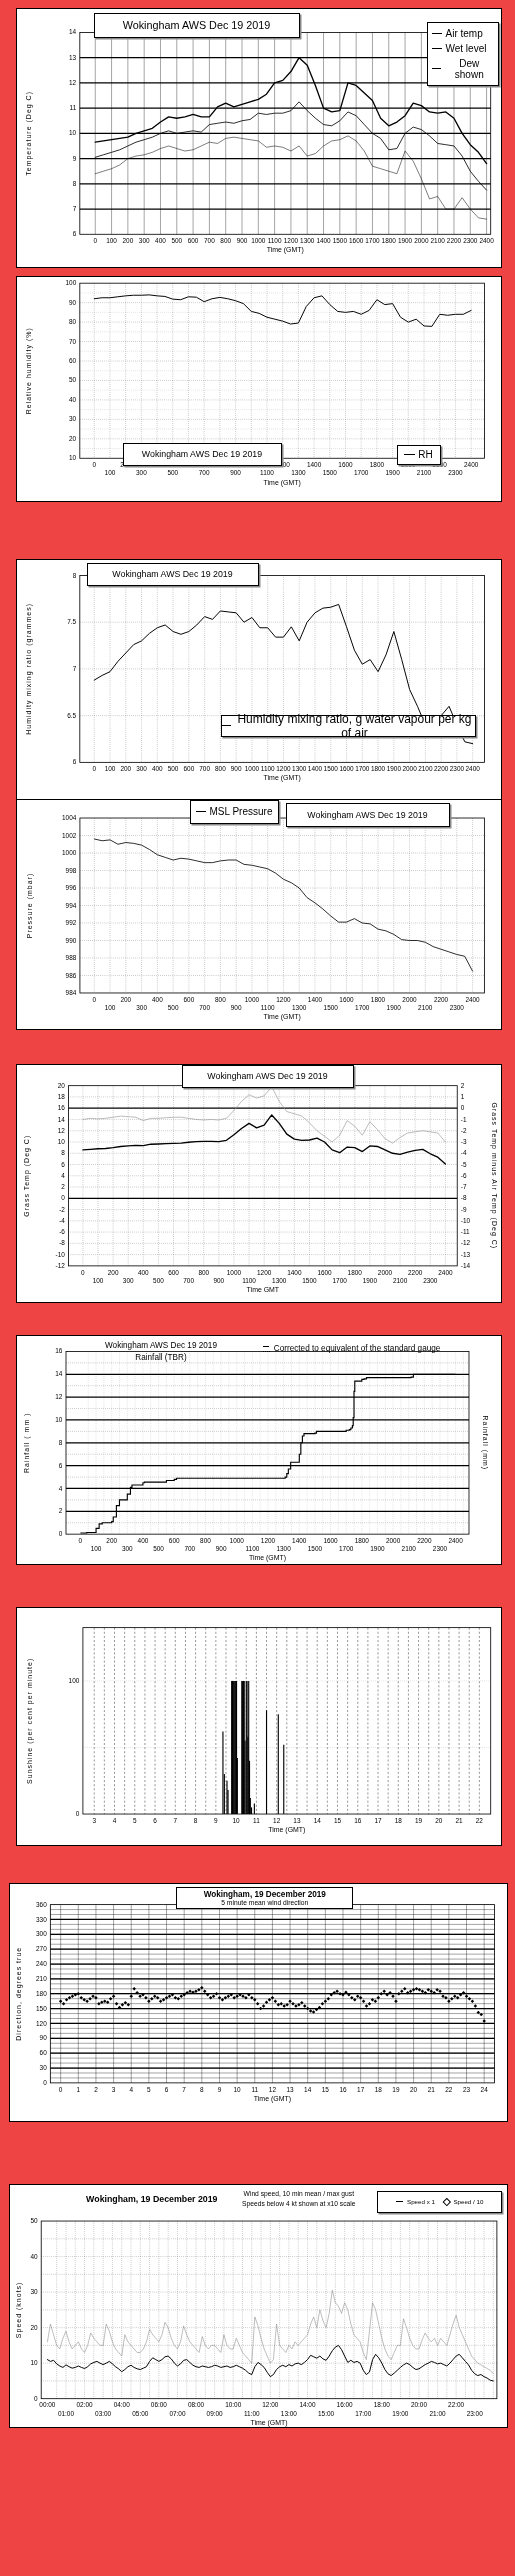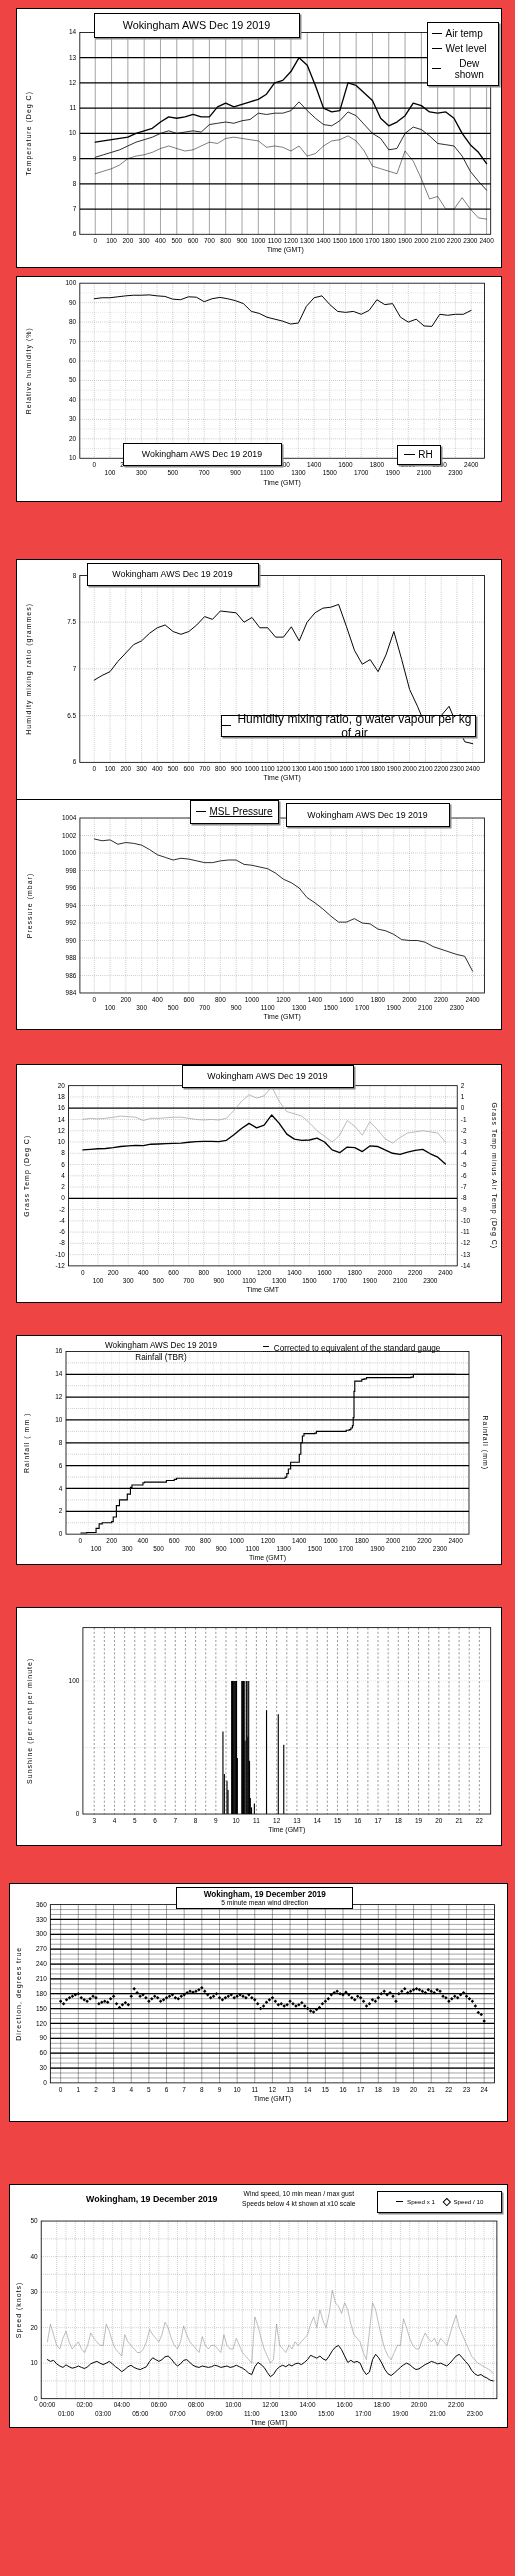--- a/index.html
+++ b/index.html
@@ -380,21 +380,21 @@
         <text x="115" y="243" class="tl" text-anchor="end">992</text>
         <text x="115" y="209" class="tl" text-anchor="end">994</text>
         <text x="115" y="175" class="tl" text-anchor="end">996</text>
         <text x="115" y="141.00000000000003" class="tl" text-anchor="end">998</text>
         <text x="115" y="107" class="tl" text-anchor="end">1000</text>
         <text x="115" y="73" class="tl" text-anchor="end">1002</text>
         <text x="115" y="39" class="tl" text-anchor="end">1004</text>
         <text x="28" y="205" class="at ys" text-anchor="middle" transform="rotate(-90 28 205)">Pressure (mbar)</text>
         <polyline points="150.0,75.8 165.3,79.2 180.6,77.5 195.9,86.0 211.3,82.6 226.6,84.3 241.9,87.7 257.2,96.2 272.5,106.4 287.8,111.5 303.1,116.6 318.4,113.2 333.8,114.9 349.1,118.3 364.4,121.7 379.7,121.7 395.0,118.3 410.3,116.6 425.6,116.6 440.9,125.1 456.3,126.8 471.6,130.2 486.9,133.6 502.2,142.1 517.5,154.0 532.8,160.8 548.1,171.0 563.4,189.7 578.8,199.9 594.1,211.8 609.4,225.4 624.7,237.3 640.0,237.3 655.3,230.5 670.6,239.0 685.9,240.7 701.3,250.9 716.6,254.3 731.9,261.1 747.2,271.3 762.5,273.0 777.8,273.0 793.1,276.4 808.4,284.9 823.8,290.0 839.1,295.1 854.4,300.2 869.7,303.6 885.0,332.5" fill="none" stroke="#000" stroke-width="1.6" stroke-linejoin="round" stroke-linecap="round"></polyline>
       </svg>
-    <div class="wbox" style="left:173px;top:0px;width:87px;height:21.6px;text-decoration:underline;">
+    <div class="wbox" style="left:173px;top:0px;width:87px;height:21.6px;">
       <div class="row">
           <span class="dash d3"></span>
         <span class="t14">MSL Pressure</span>
         </div>
     </div>
     <div class="wbox t17" style="left:269px;top:3.1px;width:162px;height:21.6px;">Wokingham AWS Dec 19 2019</div>
   </section>
 
   <section class="chart" id="c5">
     <svg viewBox="0 0 940 460">

